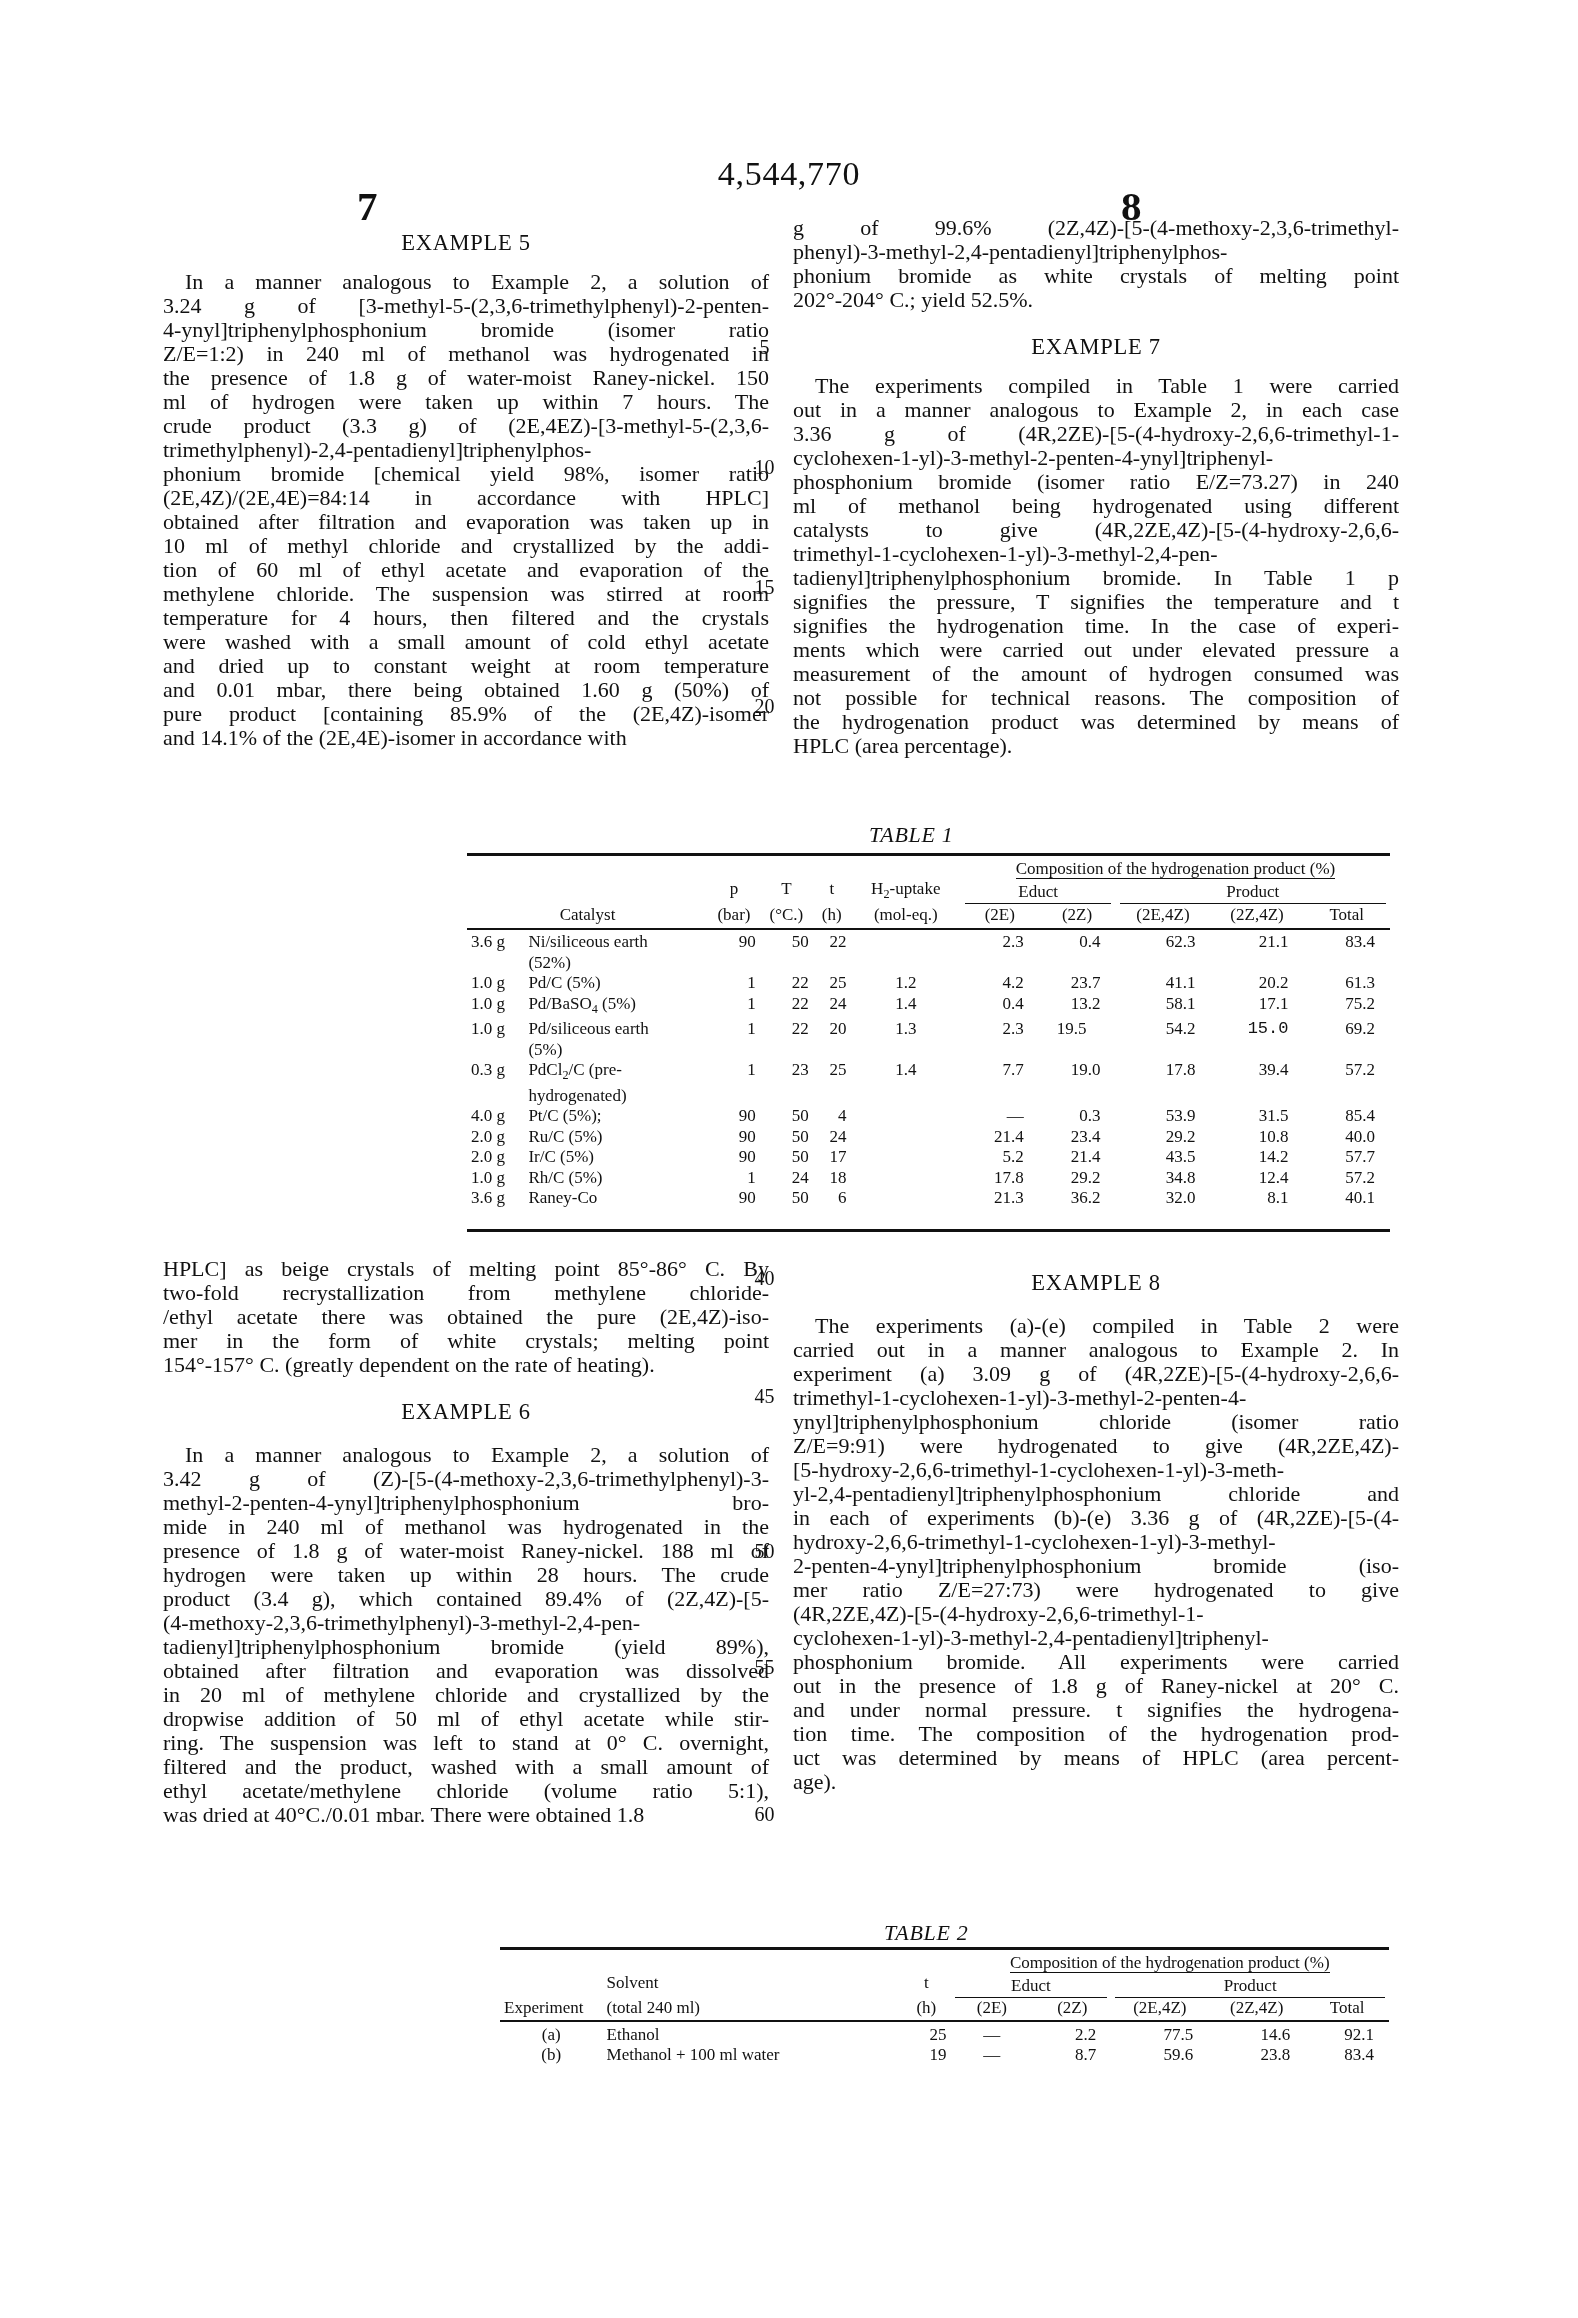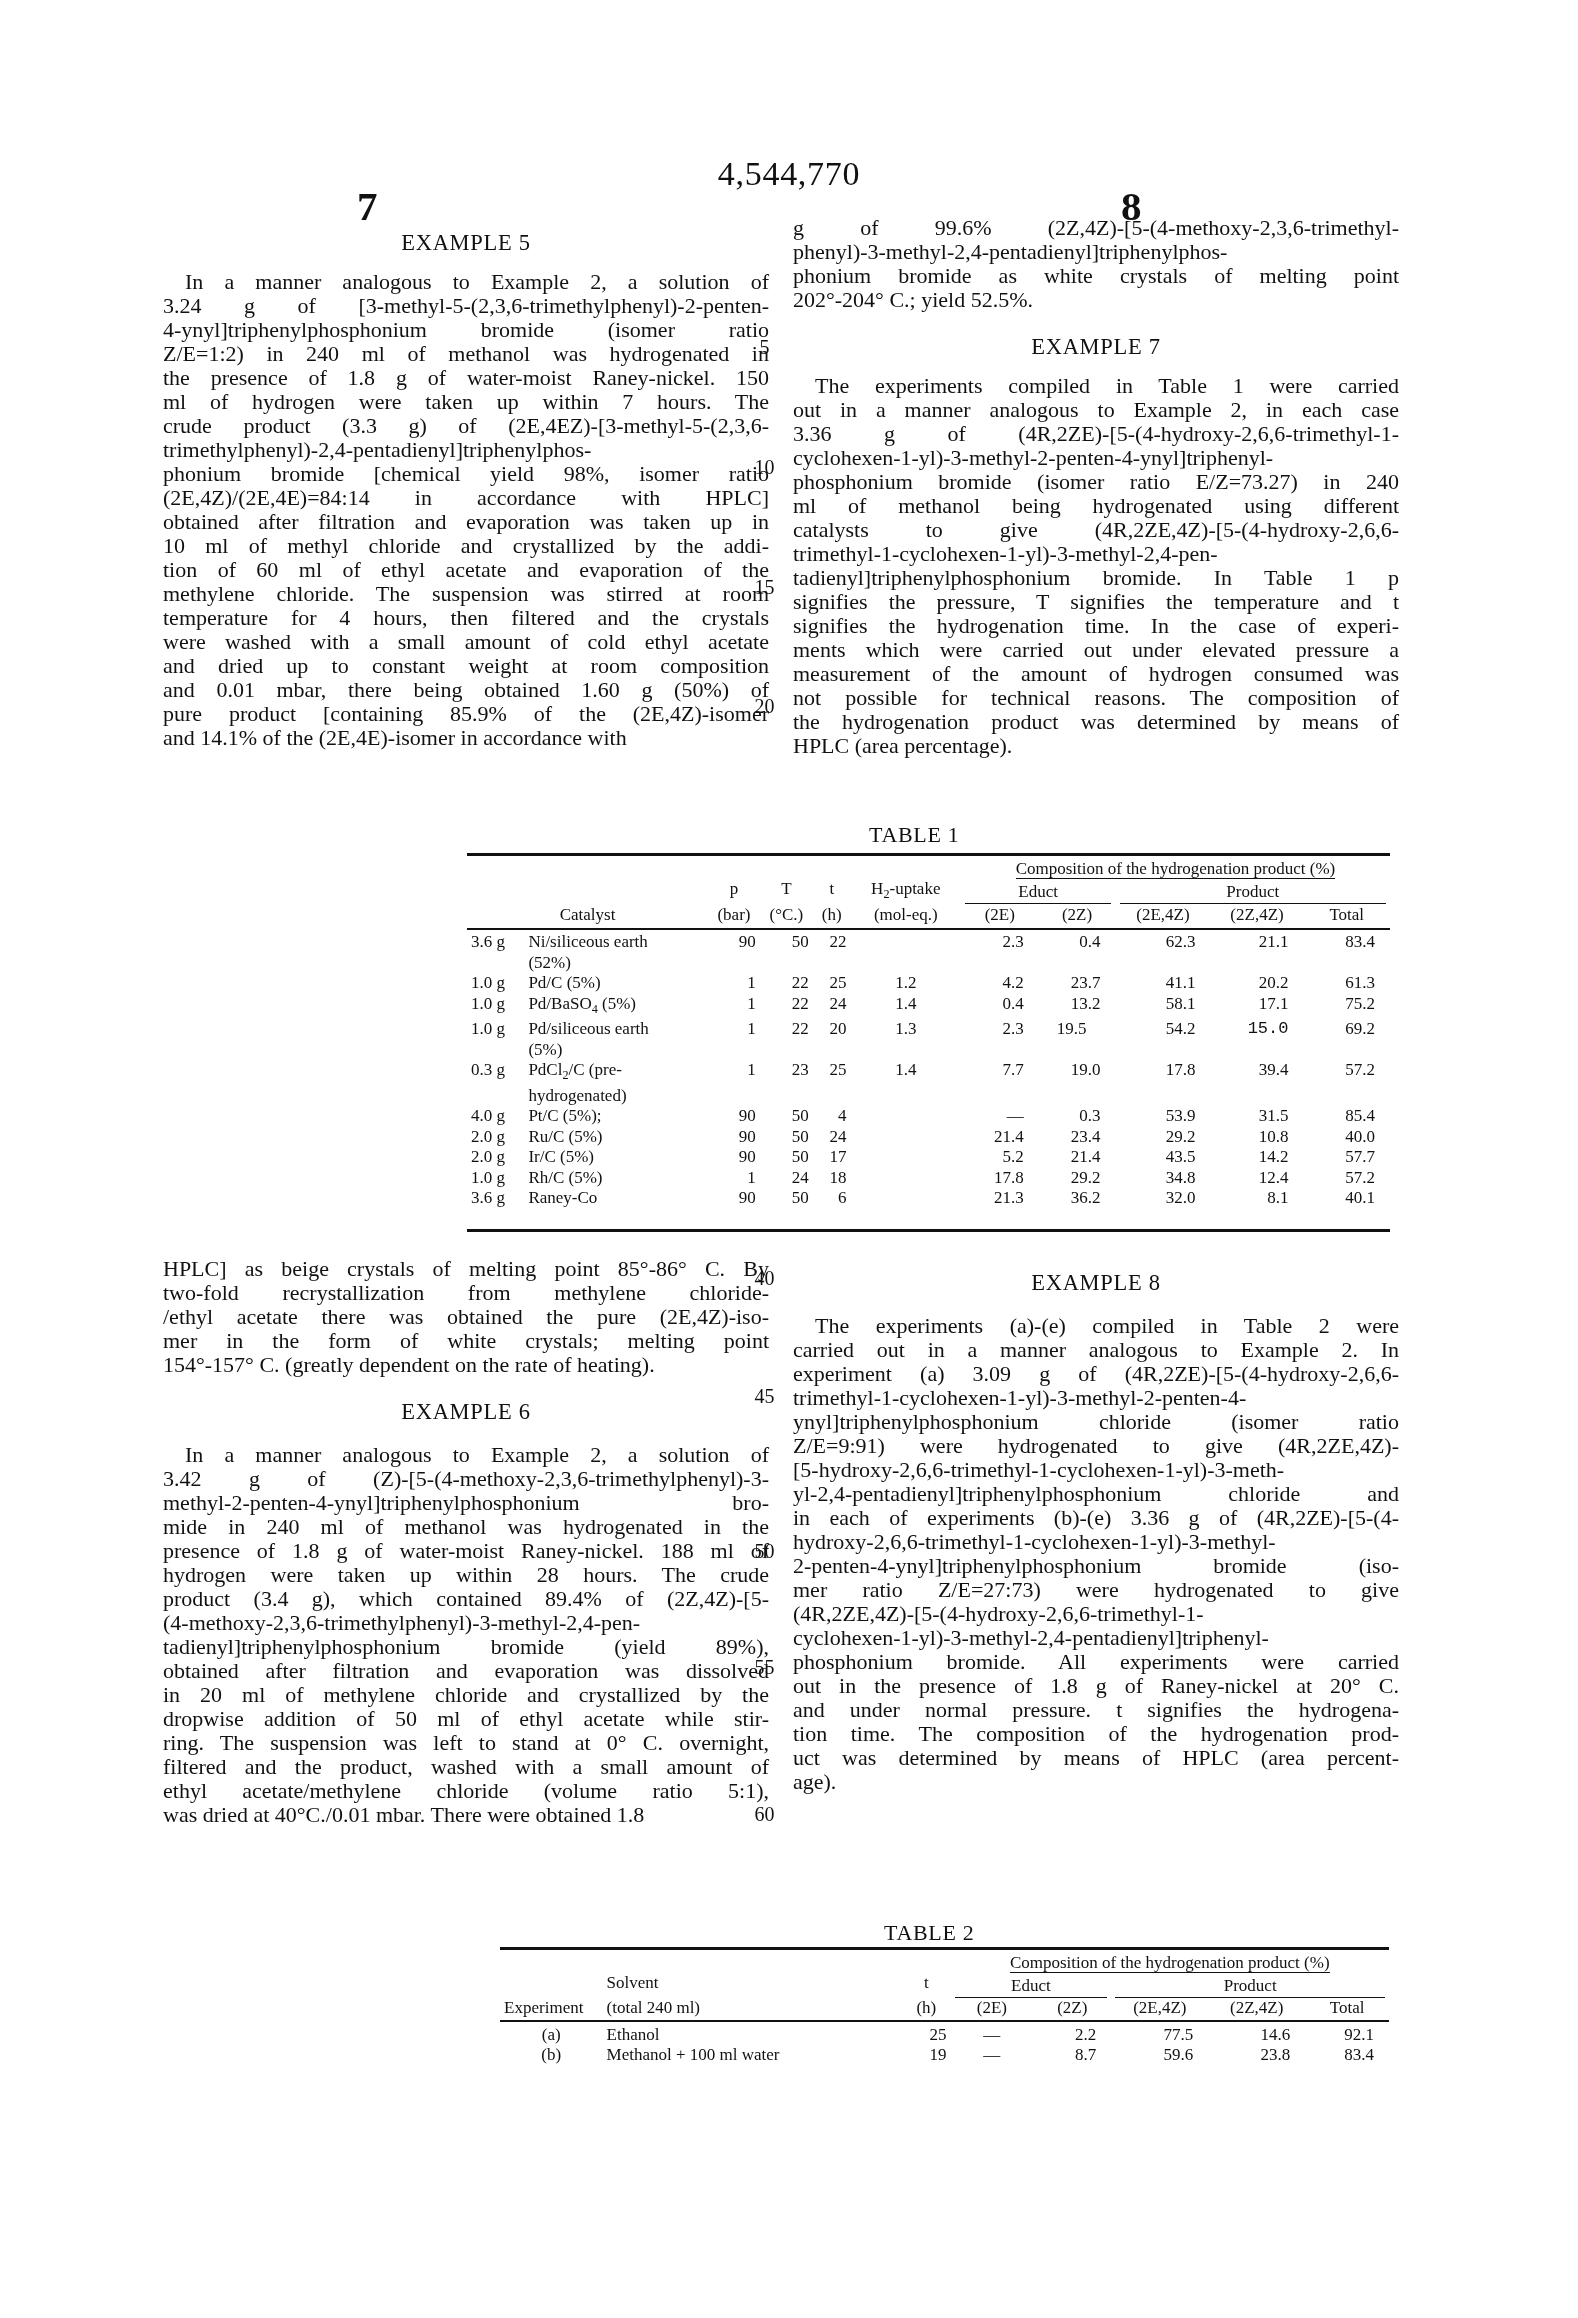--- a/index.html
+++ b/index.html
@@ -16,21 +16,21 @@
   .col { position: absolute; width: 606px; font-size: 22px; line-height: 24px; text-align: justify; }
   .col.left { left: 163px; }
   .col.right { left: 793px; }
   .col p { margin: 0; text-indent: 0; }
   .heading { text-align: center; font-size: 22.5px; letter-spacing: 0.7px; margin: 0; }
   .line { display: block; text-align: justify; text-align-last: justify; white-space: nowrap; }
   .line.last { text-align-last: left; }
 
   .linenum { position: absolute; left: 744px; font-size: 20px; width: 41px; text-align: center; }
 
-  .table-title { position: absolute; font-size: 22px; letter-spacing: 0.7px; }
+  .table-title { position: absolute; font-size: 22px; letter-spacing: 0.7px; font-style: italic; }
   table.data { position: absolute; border-collapse: collapse; font-size: 17px; line-height: 20.4px; }
   table.data td, table.data th { padding: 0 4.1px; font-weight: normal; vertical-align: top; white-space: nowrap; }
   .rule-thick { position: absolute; height: 2.7px; background: #111; }
   .num { text-align: right; }
   .ctr { text-align: center; }
   .uline { border-bottom: 1.4px solid #111; }
   .wrap-line { display: block; padding-left: 0; }
 </style>
 </head>
 <body>
@@ -51,21 +51,21 @@
       <span class="line">crude product (3.3 g) of (2E,4EZ)-[3-methyl-5-(2,3,6-</span>
       <span class="line">trimethylphenyl)-2,4-pentadienyl]triphenylphos-</span>
       <span class="line">phonium bromide [chemical yield 98%, isomer ratio</span>
       <span class="line">(2E,4Z)/(2E,4E)=84:14 in accordance with HPLC]</span>
       <span class="line">obtained after filtration and evaporation was taken up in</span>
       <span class="line">10 ml of methyl chloride and crystallized by the addi-</span>
       <span class="line">tion of 60 ml of ethyl acetate and evaporation of the</span>
       <span class="line">methylene chloride. The suspension was stirred at room</span>
       <span class="line">temperature for 4 hours, then filtered and the crystals</span>
       <span class="line">were washed with a small amount of cold ethyl acetate</span>
-      <span class="line">and dried up to constant weight at room composition</span>
+      <span class="line">and dried up to constant weight at room temperature</span>
       <span class="line">and 0.01 mbar, there being obtained 1.60 g (50%) of</span>
       <span class="line">pure product [containing 85.9% of the (2E,4Z)-isomer</span>
       <span class="line last">and 14.1% of the (2E,4E)-isomer in accordance with</span>
     </div>
 </div>
 
 <div class="col left" style="top:1257px;">
   <div id="ex5-cont-lines">
       <span class="line">HPLC] as beige crystals of melting point 85°-86° C. By</span>
       <span class="line">two-fold recrystallization from methylene chloride-</span>

